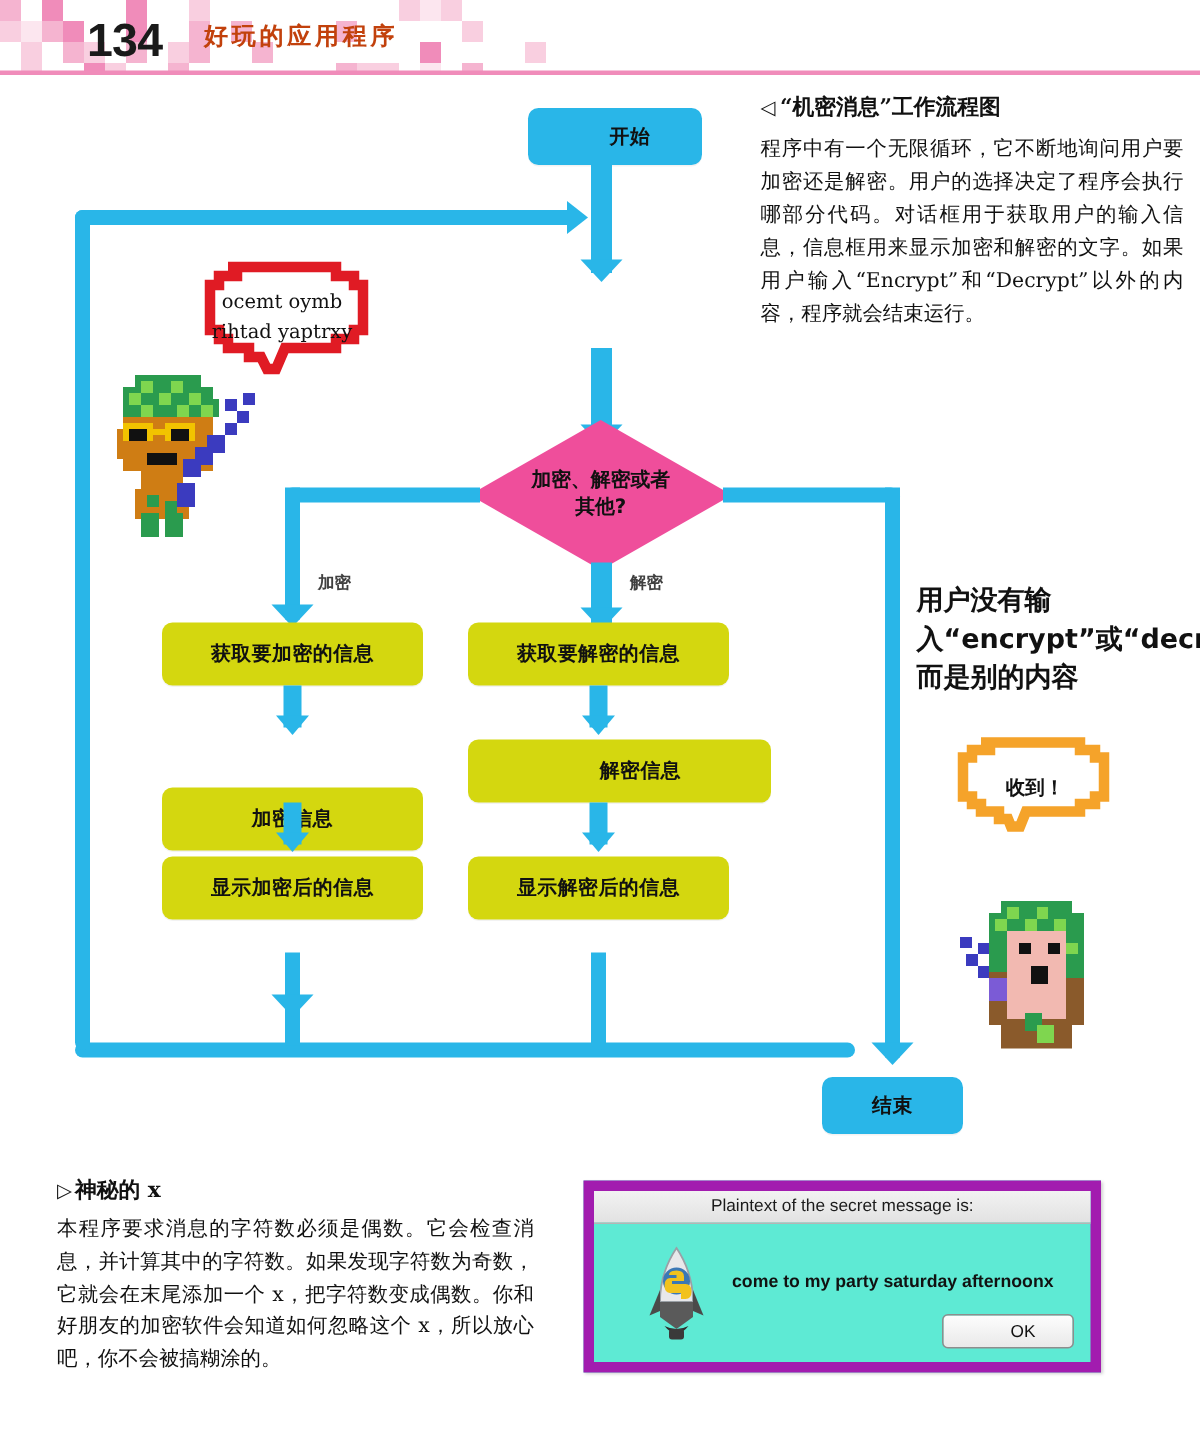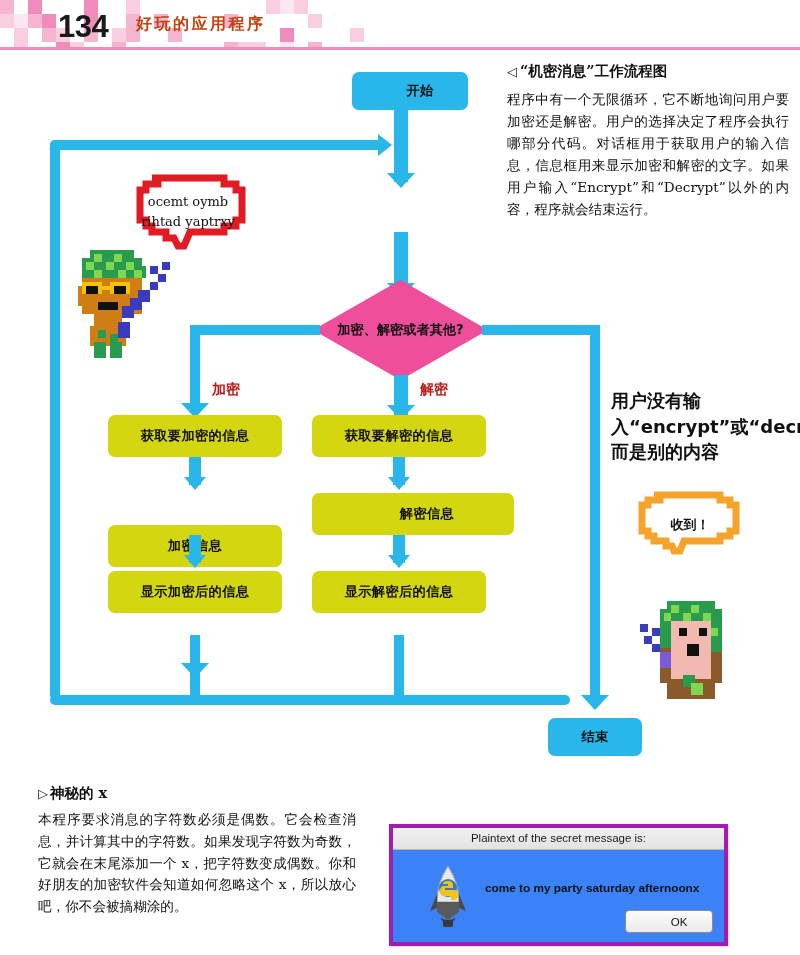--- a/index.html
+++ b/index.html
@@ -60,26 +60,26 @@
   }
   .fc-box.term{background:#29b6e8;}
   .fc-diamond{position:absolute;}
   .fc-diamond .dshape{
     position:absolute;left:0;top:0;width:100%;height:100%;
     background:#ef4e9b;
     clip-path:polygon(50% 0,100% 50%,50% 100%,0 50%);
   }
   .fc-diamond .dtext{
     position:absolute;left:0;top:0;width:100%;height:100%;
-    display:flex;flex-direction:row;align-items:center;justify-content:center;
+    display:flex;flex-direction:column;align-items:center;justify-content:center;
     color:#111;font-size:13.2px;font-weight:bold;line-height:1.35;
     font-family:"DejaVu Sans","Liberation Sans",sans-serif;text-align:center;
   }
   .branch-label{
-    position:absolute;font-size:14px;font-weight:bold;color:#b91c1c;
+    position:absolute;font-size:11px;font-weight:bold;color:#404040;
     font-family:"DejaVu Sans","Liberation Sans",sans-serif;
     text-align:center;
   }
   .arrow-down{
     position:absolute;width:0;height:0;
     border-left:14px solid transparent;border-right:14px solid transparent;
     border-top:15px solid #29b6e8;
   }
   .arrow-down.small{
     border-left:11px solid transparent;border-right:11px solid transparent;
@@ -115,23 +115,22 @@
   }
   #bottom-note .note-head .tri{font-size:13px;margin-right:2px;}
   #bottom-note .note-body{
     font-size:13.6px;line-height:1.6;color:#111;text-align:justify;
     font-family:"DejaVu Serif","Liberation Serif",serif;
   }
 
   
   #dialog{
     position:absolute;left:389px;top:787px;width:331px;height:114px;
-    background:#3b82f6;border:4px solid #a21caf;
+    background:#5eead4;border:7px solid #a21caf;
     box-shadow:1px 1px 2px rgba(0,0,0,.18);
-    margin-top:37px;
   }
   #dialog-titlebar{
     height:21px;line-height:21px;text-align:center;
     background:linear-gradient(#f2f2f2,#e2e2e2);
     border-bottom:1px solid #b5b5b5;
     font-size:11.5px;color:#1b1b1b;
     font-family:"Liberation Sans","DejaVu Sans",sans-serif;
   }
   #dialog-body{position:relative;height:92px;}
   #dialog-message{

